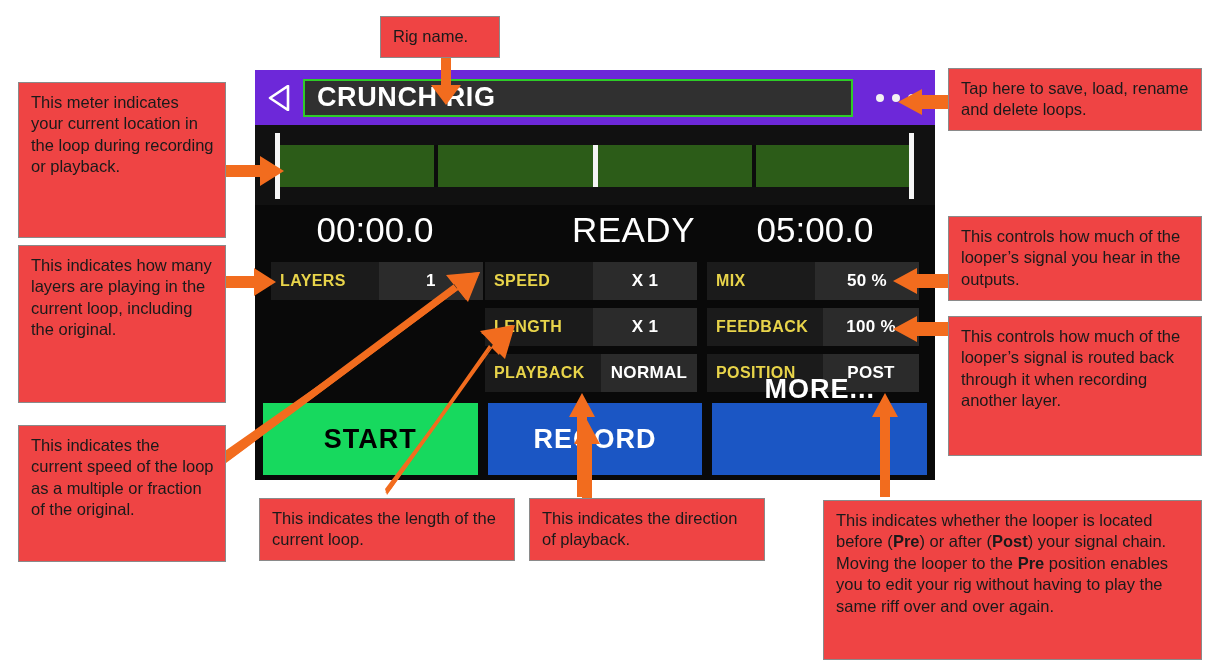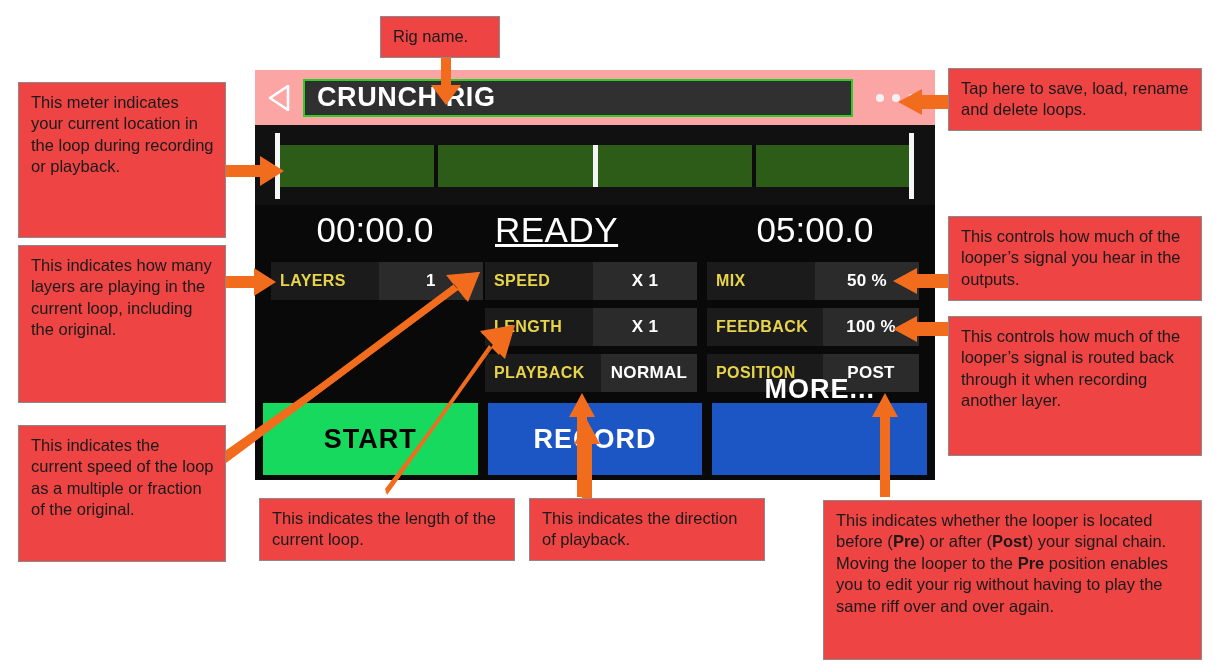--- a/index.html
+++ b/index.html
@@ -39,21 +39,21 @@
     left: 255px; top: 70px;
     width: 680px; height: 410px;
     background: #090909;
     z-index: 10;
   }
 
   
   .titlebar {
     position: absolute; left: 0; top: 0;
     width: 680px; height: 55px;
-    background: #fca5a5;
+    background: #6d28d9;
     display: flex; align-items: center;
   }
   .back-icon {
     width: 48px; height: 55px;
     display: flex; align-items: center; justify-content: center;
     flex: 0 0 auto;
   }
   .back-icon svg { display: block; }
   .rigname {
     flex: 1 1 auto;
@@ -110,21 +110,21 @@
   
   .timerow {
     position: absolute; left: 0; top: 132px;
     width: 680px; height: 55px;
     display: flex; align-items: center;
     color: #ffffff;
     font-size: 35px;
     font-weight: normal;
   }
   .t-left   { width: 240px; text-align: center; }
-  .t-center { flex: 1 1 auto; text-align: left; letter-spacing: 0.5px; text-decoration: underline; }
+  .t-center { flex: 1 1 auto; text-align: right; letter-spacing: 0.5px; }
   .t-right  { width: 240px; text-align: center; }
 
   
   .params {
     position: absolute;
     left: 8px; top: 192px;
     width: 664px; height: 130px;
   }
   .pcol { position: absolute; top: 0; width: 212px; }
   .pcol.c1 { left: 8px; }

